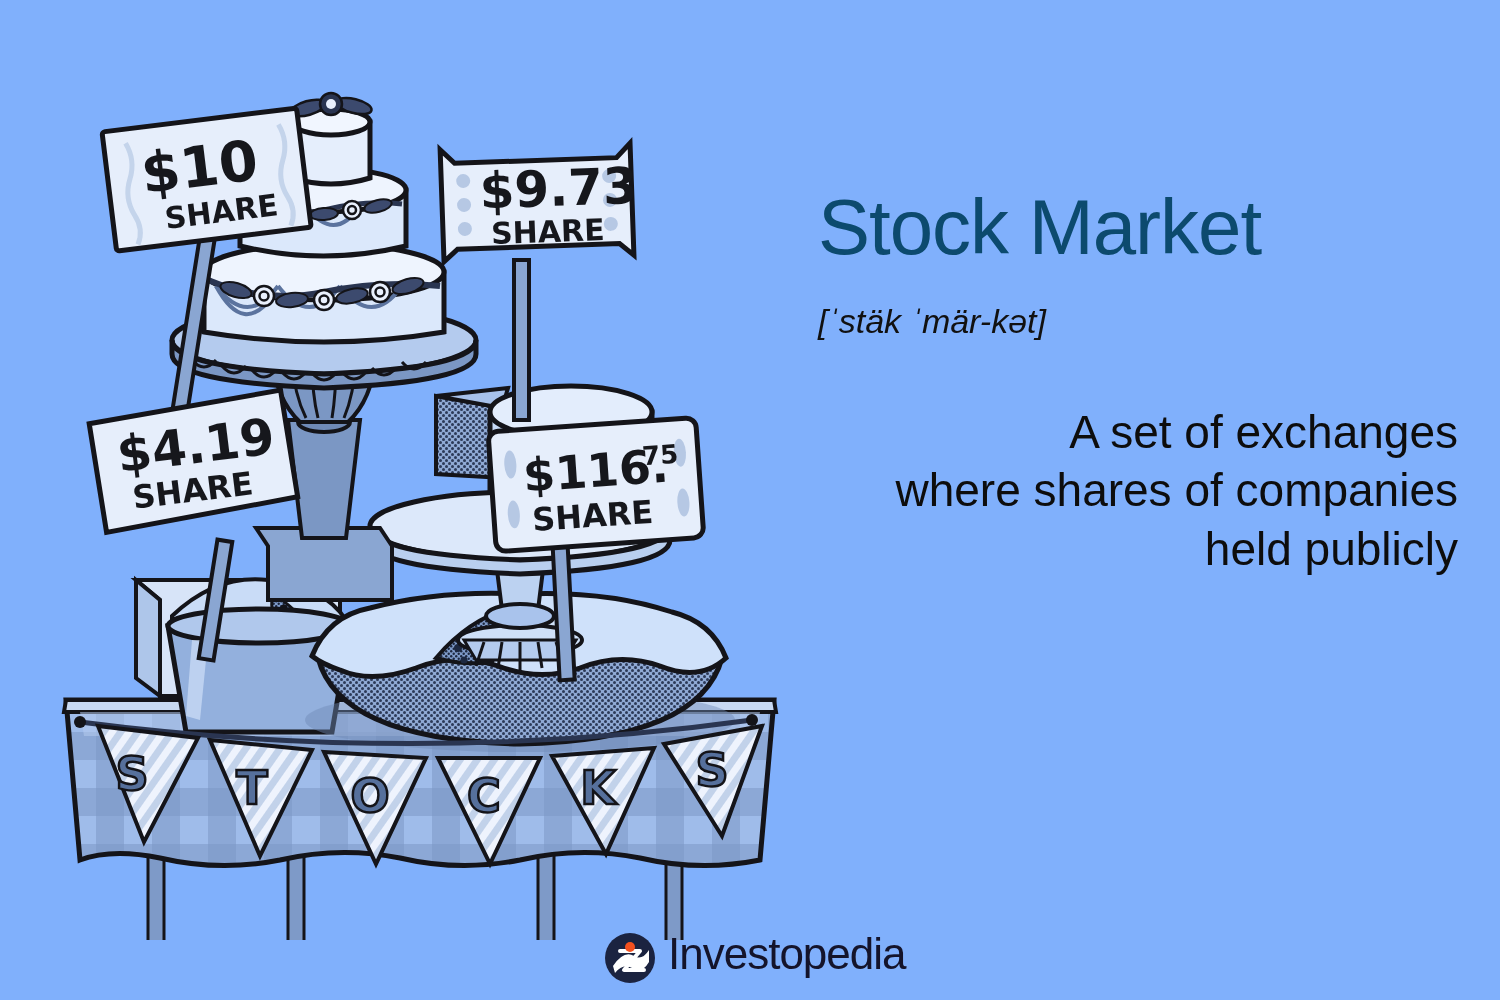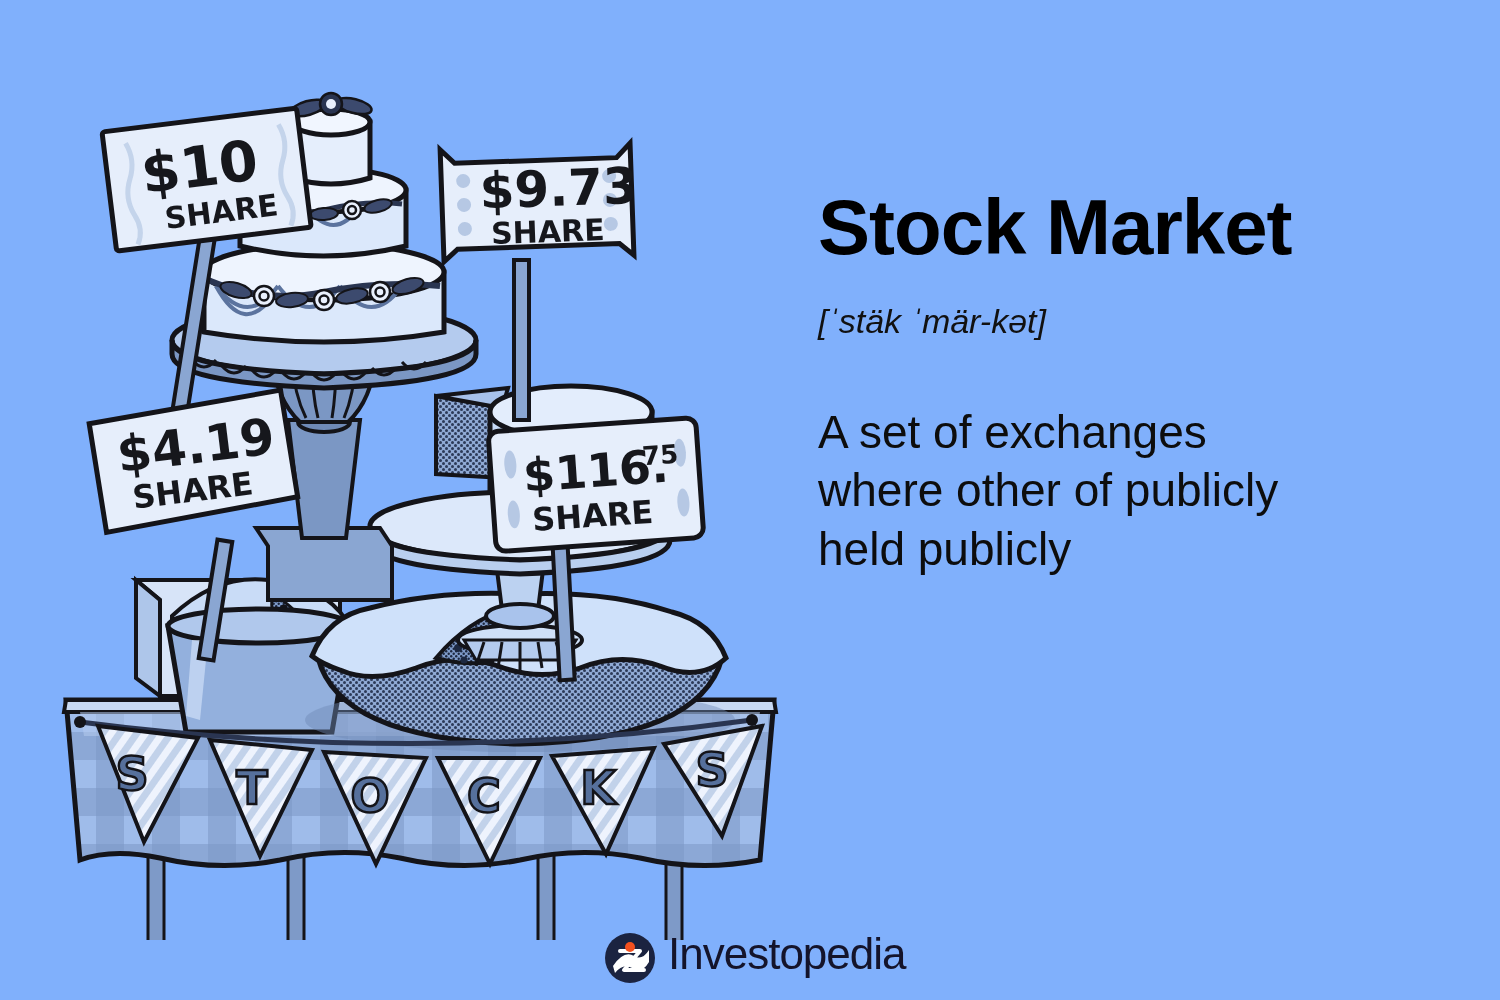--- a/index.html
+++ b/index.html
@@ -9,34 +9,34 @@
     font-family:"Liberation Sans", sans-serif;
     position:relative;
   }
   #stage{position:absolute;inset:0;}
 
   
   .textcol{
     position:absolute; left:818px; top:188px; width:640px;
   }
   .title{
-    font-size:78px; font-weight:bold; color:#000000;
+    font-size:78px; font-weight:normal; color:#0c4a6e;
     letter-spacing:-1px; line-height:1.0; margin:0;
     font-family:"Liberation Sans", sans-serif;
   }
   .pron{
     font-size:34px; font-style:italic; color:#111;
     margin-top:36px; letter-spacing:0px;
     font-family:"Liberation Sans", sans-serif;
   }
   .defn{
     margin-top:62px; font-size:46px; line-height:1.27;
     color:#0d0d0d; font-family:"Liberation Sans", sans-serif;
   }
-  .defn div{white-space:nowrap;}
+  .defn div{white-space:nowrap;text-align:right;}
 
   
   .logo{
     position:absolute; left:604px; top:932px;
     display:flex; align-items:flex-start; gap:12px;
   }
   .logo-mark{width:52px;height:52px;display:block;}
   .logo-word{
     font-size:44px; color:#14142b; letter-spacing:-1px;
     font-family:"Liberation Sans", sans-serif; line-height:1;
@@ -317,21 +317,21 @@
         </g>
       </g>
     </svg>
   </div>
 
   <div class="textcol">
     <div class="title">Stock Market</div>
     <div class="pron">[ˈstäk ˈmär-kət]</div>
     <div class="defn">
       <div>A set of exchanges</div>
-      <div>where other of publicly</div>
+      <div>where shares of companies</div>
       <div>held publicly</div>
     </div>
   </div>
 
   <div class="logo">
     <span class="logo-mark">
       <svg viewBox="0 0 52 52" xmlns="http://www.w3.org/2000/svg">
         <circle cx="26" cy="26" r="25" fill="#1b2340"></circle>
         <path d="M9 34 Q20 18 30 24 Q38 29 45 18 L45 30 Q38 42 28 36 Q19 31 11 41 Z" fill="#ffffff"></path>
         <path d="M16 19 L36 19 L20 38 L40 38" fill="none" stroke="#ffffff" stroke-width="4" stroke-linecap="round" stroke-linejoin="round"></path>

